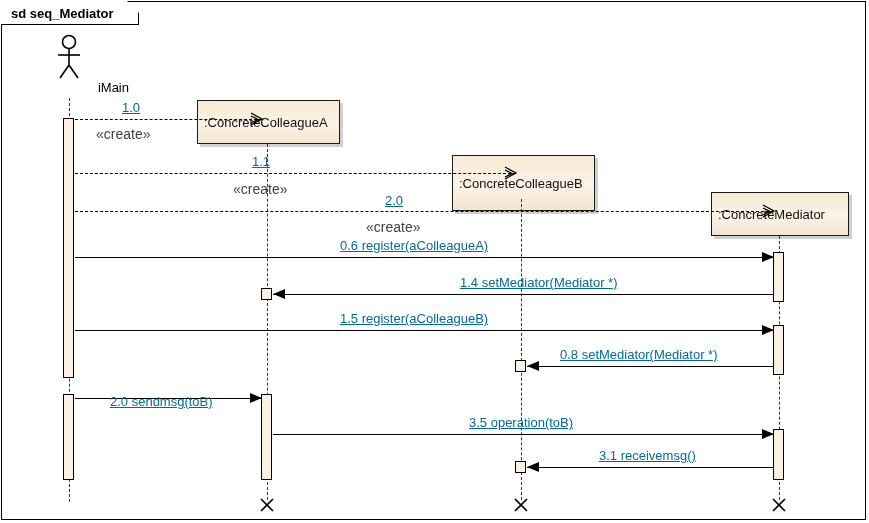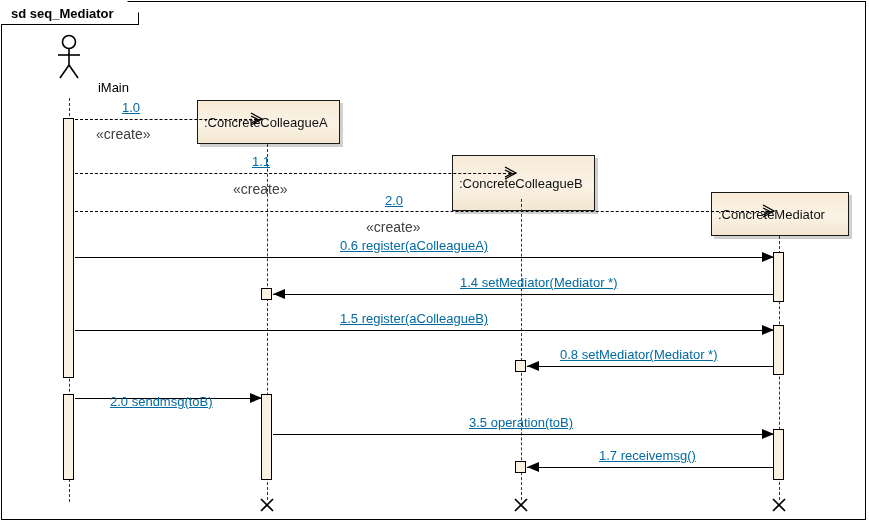--- a/index.html
+++ b/index.html
@@ -107,21 +107,21 @@
       <div class="msg-label" style="left: 110px; top: 379px; margin-top: 15px;">2.0 sendmsg(toB)</div>
       <div class="msg-line" style="left: 272.5px; top: 434px; width: 501px;"></div>
       <svg width="16" height="16" class="arrow-svg" style="left: 761.5px; top: 426px;">
         <polygon points="0,3 12,8 0,13" fill="#000"></polygon>
       </svg>
       <div class="msg-label" style="left: 469px; top: 415px;">3.5 operation(toB)</div>
       <div class="msg-line" style="left: 526.5px; top: 467px; width: 247px;"></div>
       <svg width="16" height="16" class="arrow-svg" style="left: 522.5px; top: 459px;">
         <polygon points="16,3 4,8 16,13" fill="#000"></polygon>
       </svg>
-      <div class="msg-label" style="left: 599px; top: 448px;">1.7 receivemsg()</div>
+      <div class="msg-label" style="left: 599px; top: 448px;">3.1 receivemsg()</div>
     </div>
   <div id="layer-activations">
       <div class="activation" style="left: 63px; top: 118px; width: 11px; height: 260px;"></div>
       <div class="activation" style="left: 63px; top: 394px; width: 11px; height: 86px;"></div>
       <div class="activation" style="left: 261px; top: 288px; width: 11px; height: 12px;"></div>
       <div class="activation" style="left: 261px; top: 394px; width: 11px; height: 86px;"></div>
       <div class="activation" style="left: 515px; top: 360px; width: 11px; height: 12px;"></div>
       <div class="activation" style="left: 515px; top: 461px; width: 11px; height: 12px;"></div>
       <div class="activation" style="left: 773px; top: 252px; width: 11px; height: 50px;"></div>
       <div class="activation" style="left: 773px; top: 325px; width: 11px; height: 50px;"></div>

